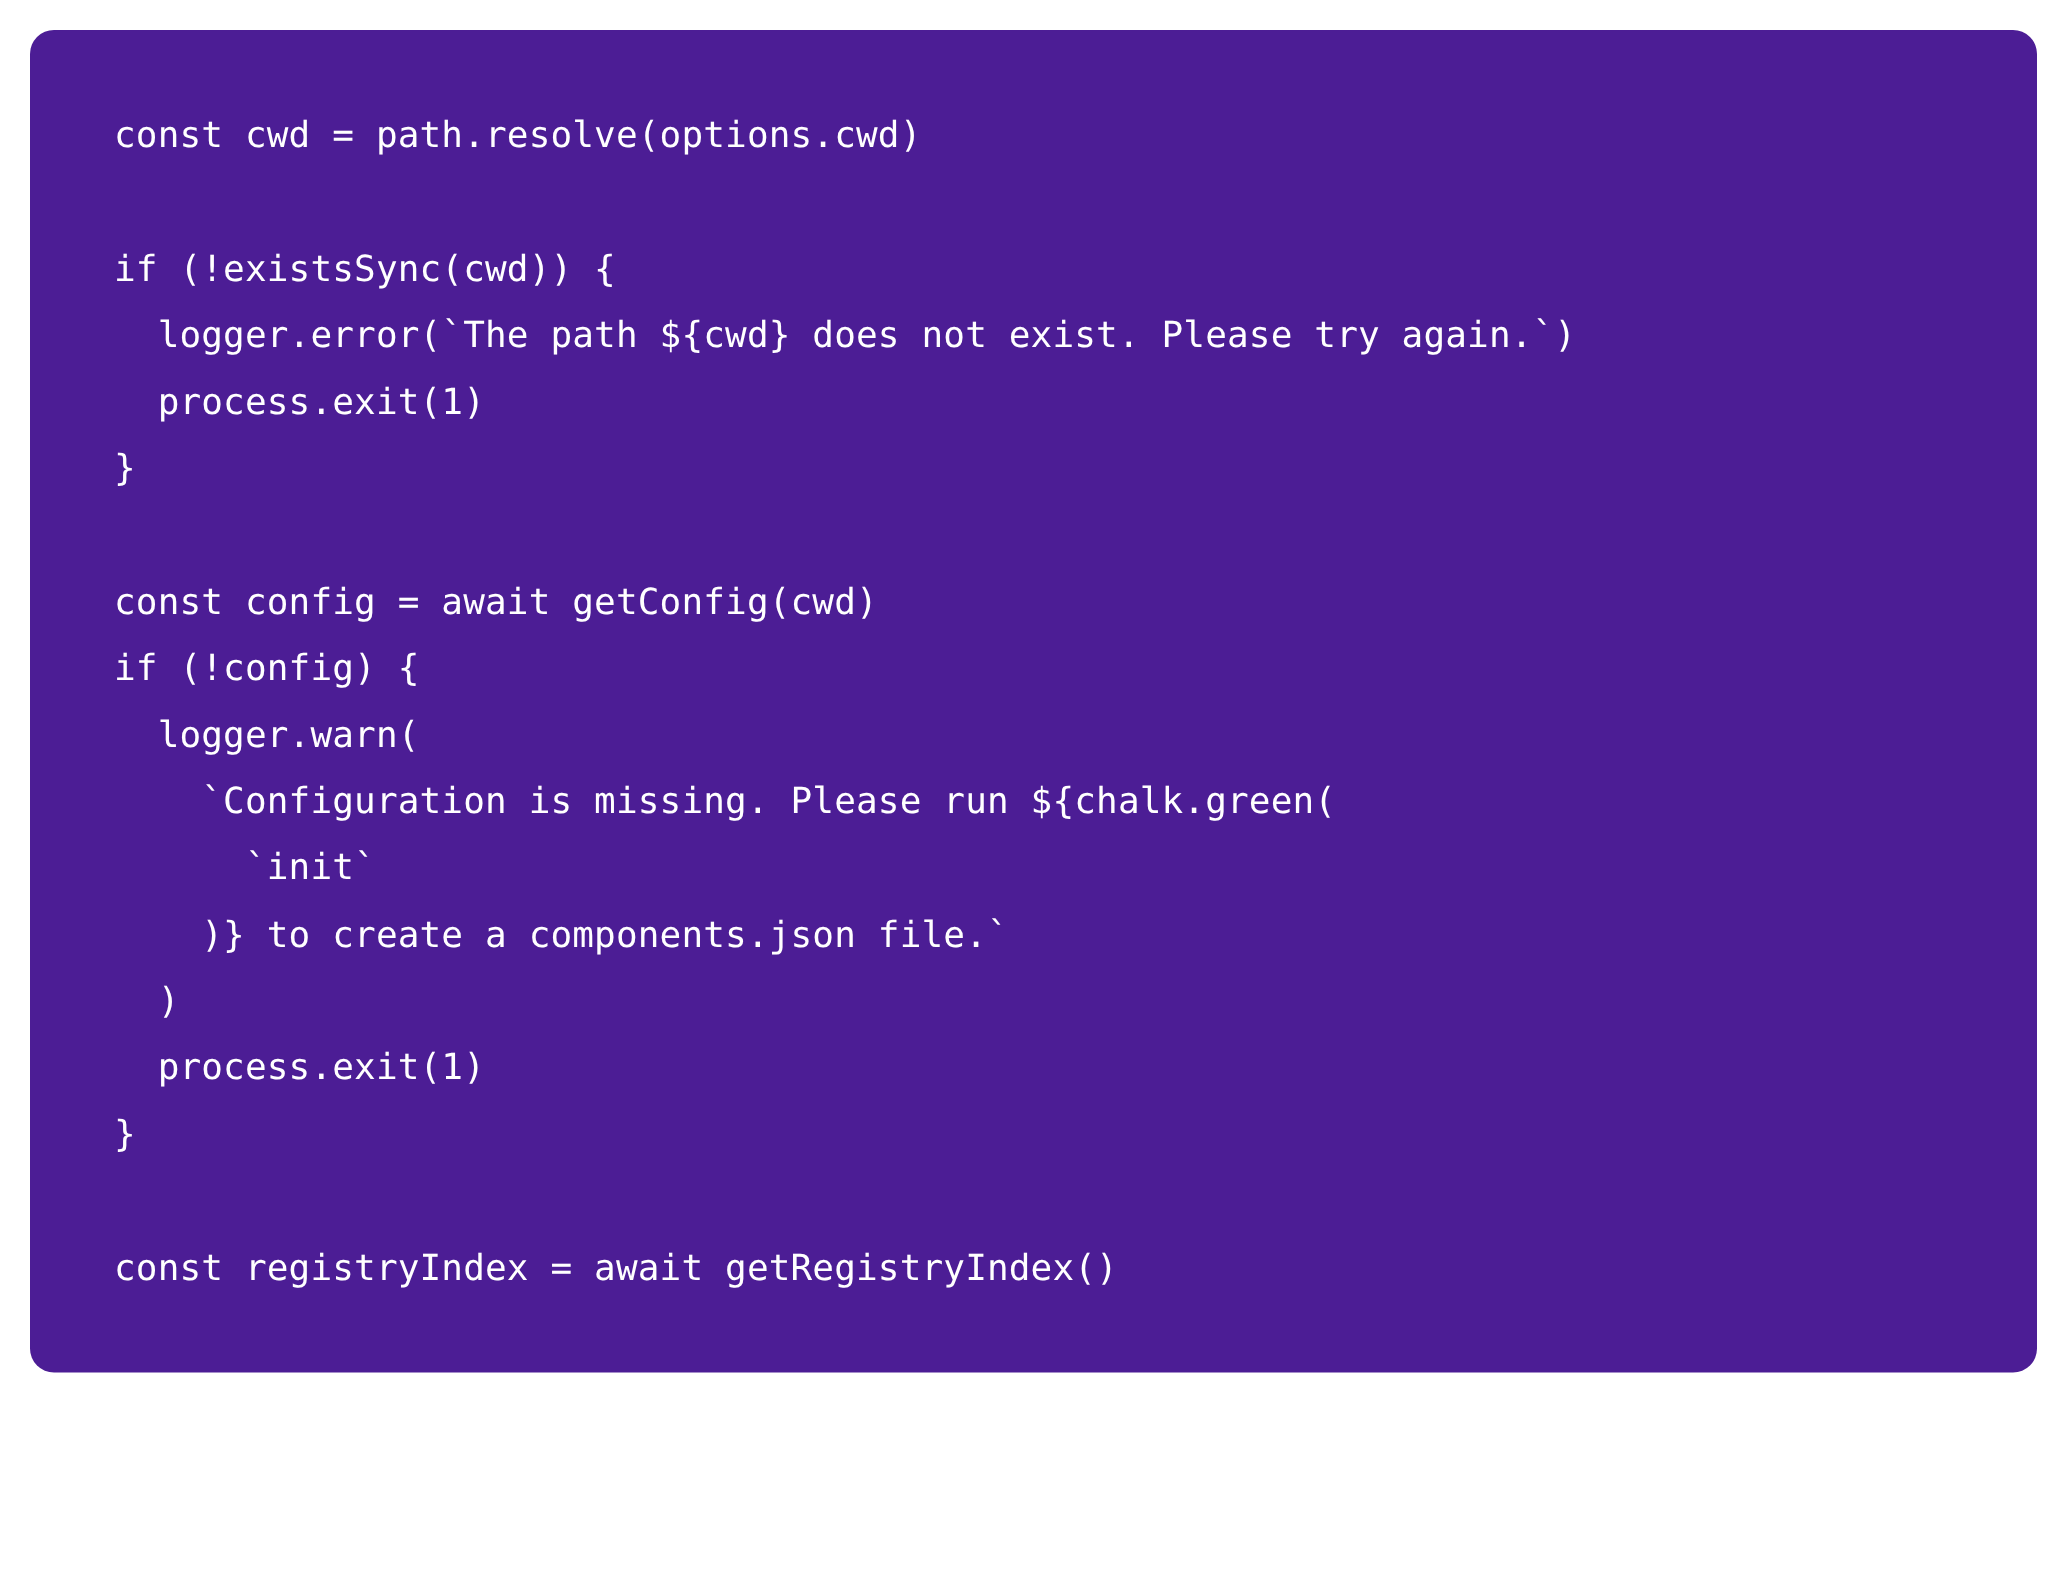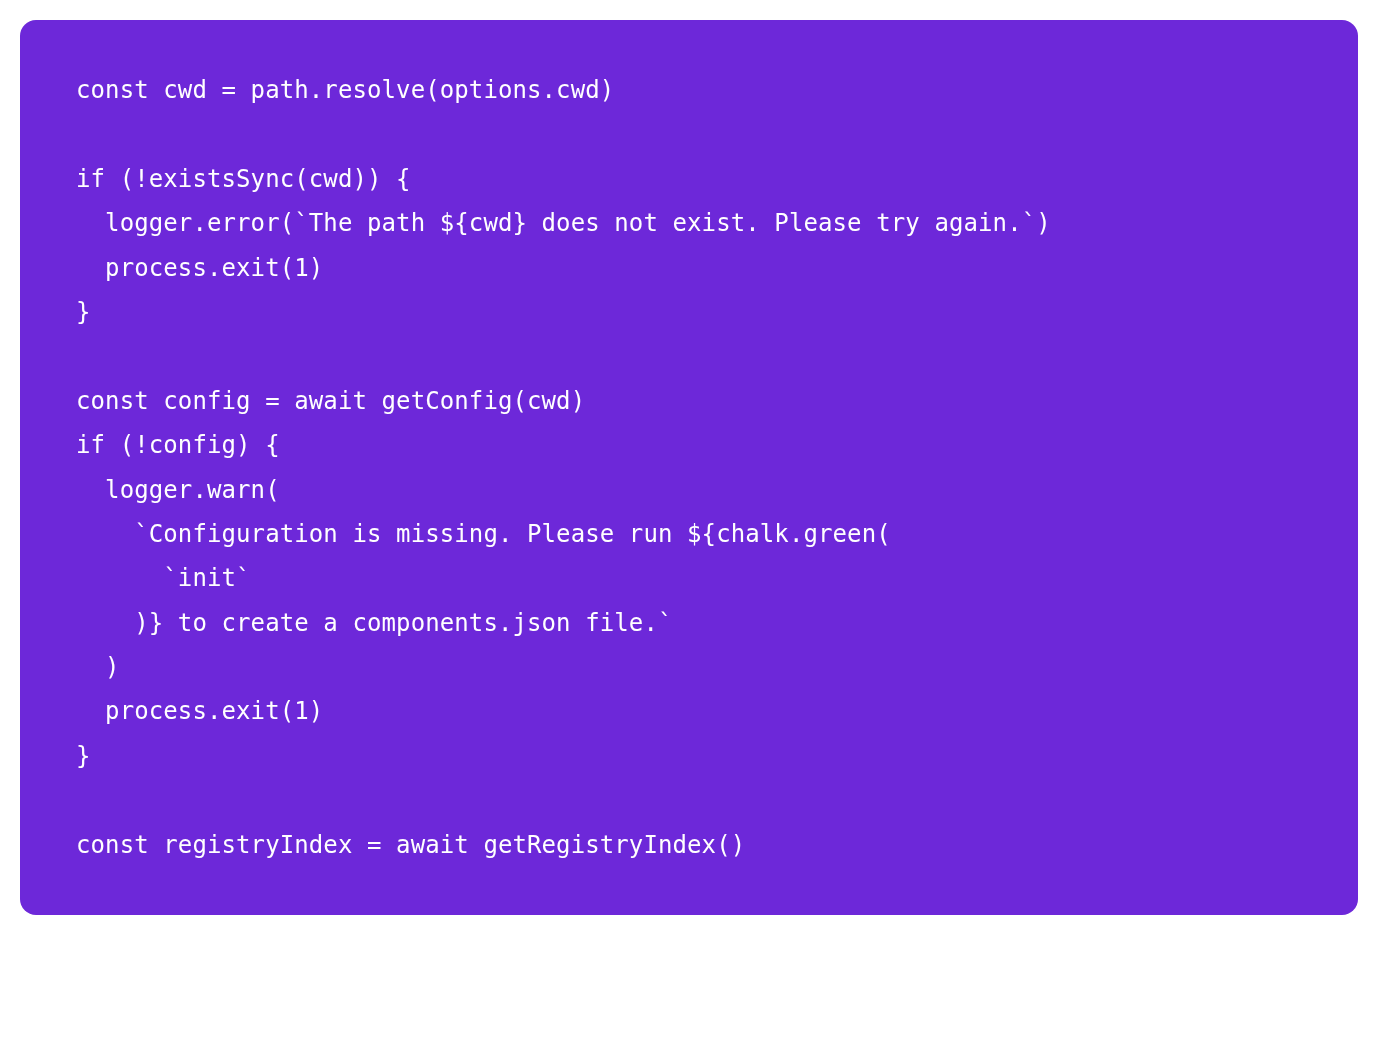--- a/index.html
+++ b/index.html
@@ -6,21 +6,21 @@
       margin: 0;
       padding: 0;
       box-sizing: border-box;
     }
     body {
       background: #ffffff;
       padding: 20px;
       font-family: -apple-system, BlinkMacSystemFont, "Segoe UI", Roboto, Helvetica, Arial, sans-serif;
     }
     .code-block {
-      background: #6d28d9;
+      background: #4c1d95;
       border-radius: 16px;
       padding: 48px 56px;
       color: #ffffff;
       font-size: 24px;
       line-height: 1.85;
       white-space: pre;
       overflow-x: auto;
       font-family: -apple-system, BlinkMacSystemFont, "Segoe UI", Roboto, Helvetica, Arial, sans-serif;
       letter-spacing: 0.1px;
     }

